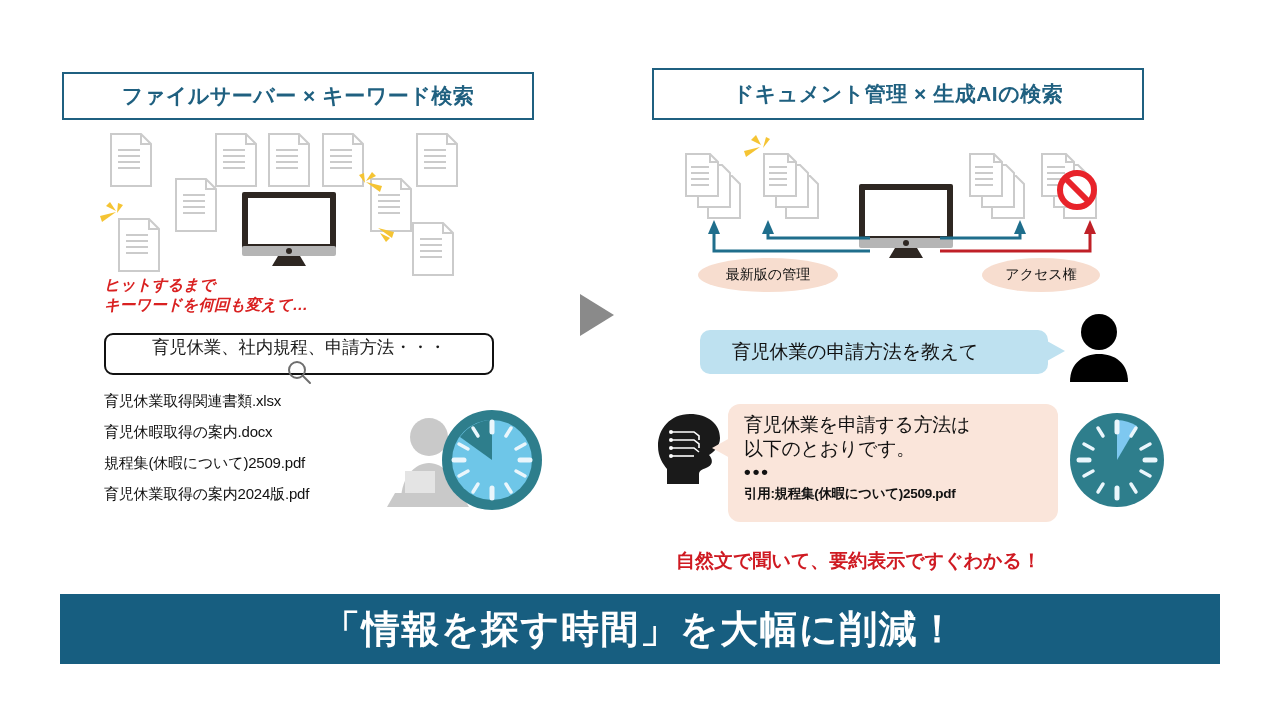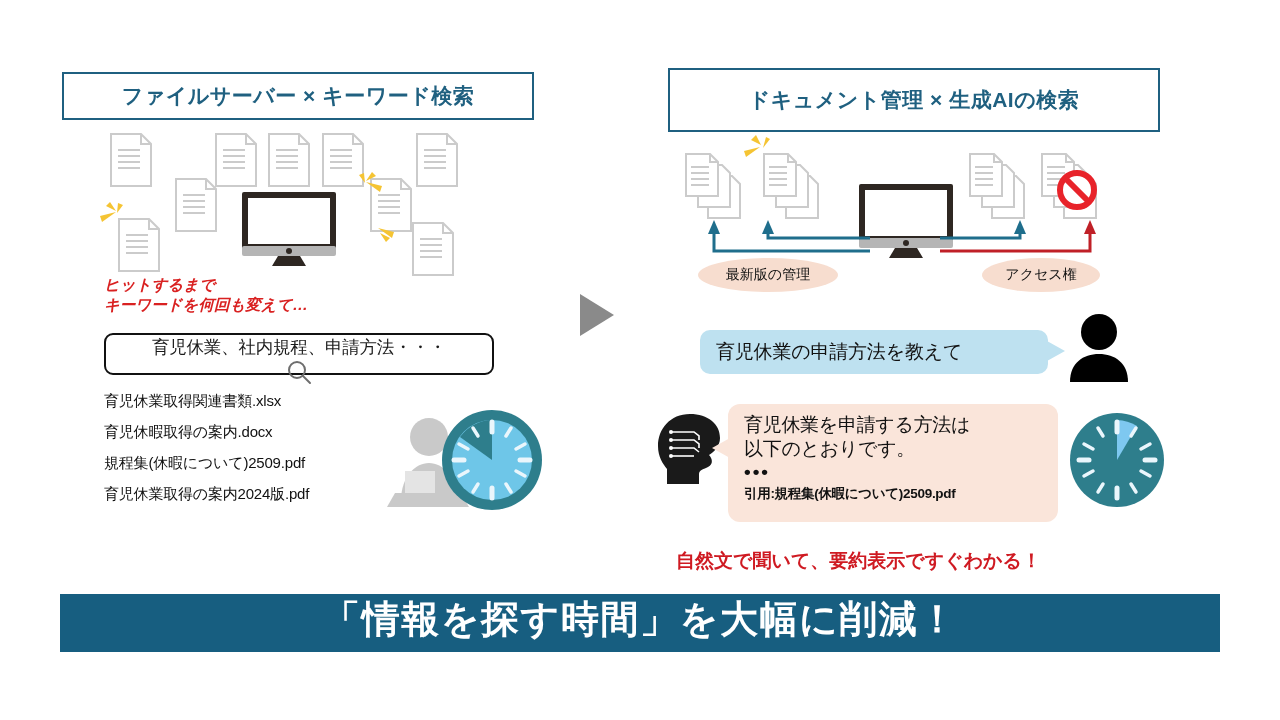--- a/index.html
+++ b/index.html
@@ -17,21 +17,21 @@
     position:absolute;
     border:2px solid #1F6080;
     box-sizing:border-box;
     display:flex;align-items:center;justify-content:center;
     color:#1F6080;
     font-weight:700;
     letter-spacing:.5px;
     background:#fff;
   }
   #title-left{left:62px;top:72px;width:472px;height:48px;font-size:21px;}
-  #title-right{left:668px;top:68px;width:492px;height:64px;font-size:21px;}
+  #title-right{left:652px;top:68px;width:492px;height:52px;font-size:21px;}
 
   
   .doc{position:absolute;}
   .doc svg{display:block;}
 
   .monitor{position:absolute;}
 
   .spark{position:absolute;}
 
   
@@ -65,22 +65,22 @@
 
   
   .caption-red{
     position:absolute;color:#CF1A22;font-weight:700;font-size:19px;white-space:nowrap;
   }
   #caption-left{left:116px;top:548px;}
   #caption-right{left:676px;top:548px;}
 
   
   #banner{
-    position:absolute;left:60px;top:594px;width:1160px;height:58px;
-    background:#175E80;display:flex;justify-content:center;
+    position:absolute;left:60px;top:594px;width:1160px;height:70px;
+    background:#175E80;display:flex;align-items:center;justify-content:center;
   }
   #banner-text{
     color:#fff;font-size:38px;font-weight:700;letter-spacing:1.5px;white-space:nowrap;
   }
 
   
   #mid-arrow{position:absolute;left:578px;top:292px;}
 
   
   .pill{
@@ -90,21 +90,21 @@
     display:flex;align-items:center;justify-content:center;
     color:#111;font-size:14px;white-space:nowrap;
   }
   #pill-version{left:698px;top:258px;width:140px;height:34px;}
   #pill-access{left:982px;top:258px;width:118px;height:34px;}
 
   
   #bubble-user{
     position:absolute;left:700px;top:330px;width:348px;height:44px;
     background:#BEE1F0;border-radius:10px;
-    display:flex;align-items:center;padding-left:16px;box-sizing:border-box;
+    display:flex;align-items:center;padding-left:32px;box-sizing:border-box;
     font-size:19px;color:#111;letter-spacing:-.2px;
   }
   #bubble-user::after{
     content:"";position:absolute;right:-17px;top:11px;
     width:0;height:0;border-top:10px solid transparent;border-bottom:10px solid transparent;
     border-left:18px solid #BEE1F0;
   }
   #bubble-ai{
     position:absolute;left:728px;top:404px;width:330px;height:118px;
     background:#FAE5DA;border-radius:12px;box-sizing:border-box;

